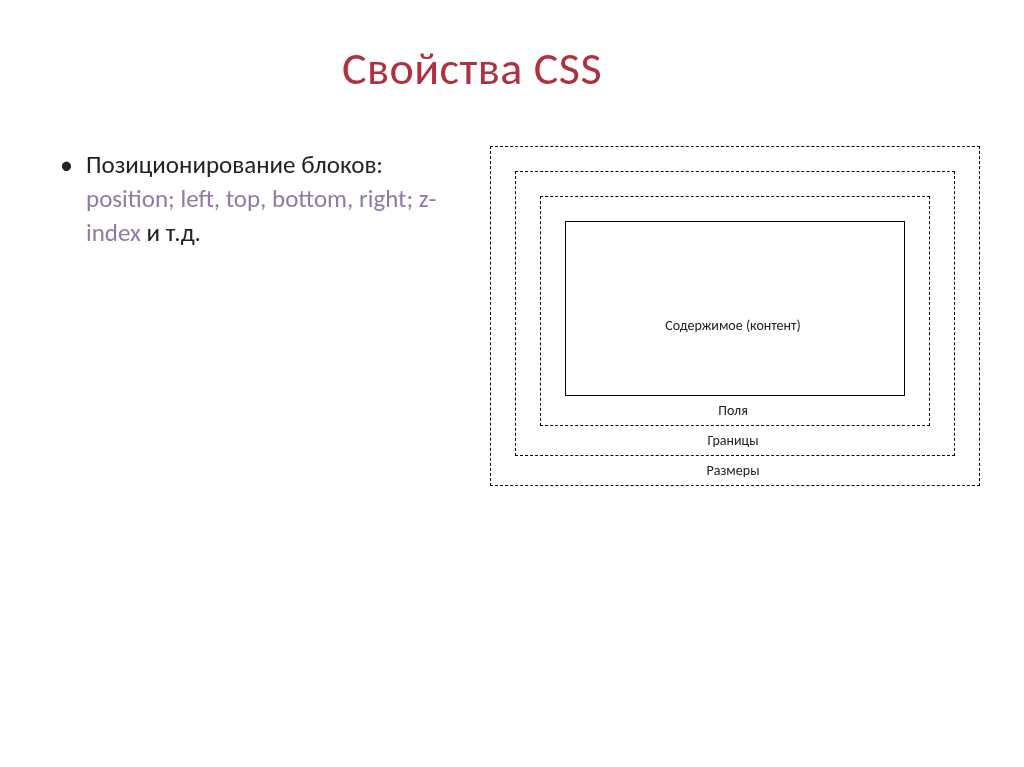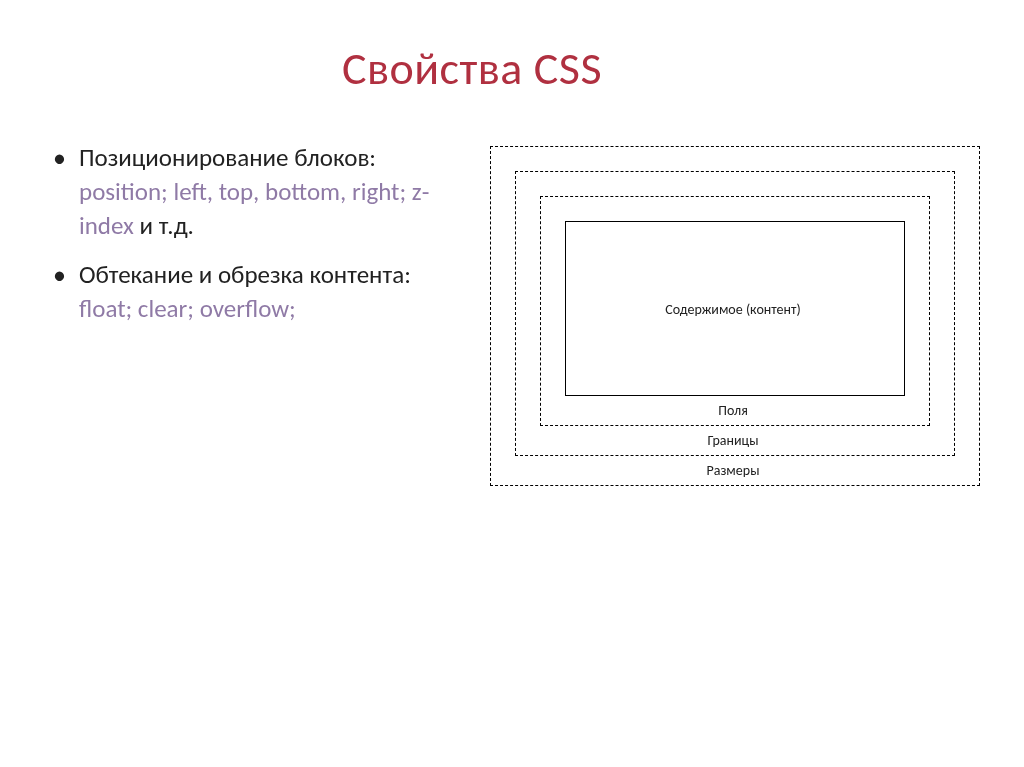--- a/index.html
+++ b/index.html
@@ -31,21 +31,21 @@
     display: flex;
     align-items: flex-start;
     gap: 30px;
   }
   .left {
     flex: 0 0 420px;
   }
   .bullets {
     list-style: none;
     padding: 0;
-    margin: 5px;
+    margin: 12px;
     font-size: 25px;
     color: #222;
     line-height: 1.35;
   }
   .bullets li {
     position: relative;
     padding-left: 34px;
     margin-bottom: 16px;
   }
   .bullets li::before {
@@ -80,40 +80,38 @@
     left: 75px; top: 75px; right: 75px; bottom: 130px;
     border: 1.5px solid #000;
   }
   .lbl {
     position: absolute;
     left: 0; right: 4px;
     text-align: center;
     font-size: 14px;
     color: #222;
     pointer-events: none;
+    margin-top: 16px;
   }
   .lbl-content { top: 50%; transform: translateY(-50%); }
   .lbl-padding { bottom: 6px; }
   .lbl-border  { bottom: 6px; }
   .lbl-margin  { bottom: 6px; }
 </style>
 </head>
 <body>
 
 <div class="slide">
   <h1 class="title">Свойства CSS</h1>
 
   <div class="content">
     <div class="left">
       <ul class="bullets">
         <li>
           <span>Позиционирование блоков: </span><span class="kw">position; left, top, bottom, right; z-index </span><span>и т.д.</span>
-        </li>
-        <li>
-          <span>Обтекание и обрезка контента: </span><span class="kw">float; clear; overflow;</span><span></span>
         </li>
       </ul>
     </div>
 
     <div class="right">
       <div class="box-model">
         <div class="layer layer-margin">
           <div class="lbl lbl-margin">Размеры</div>
         </div>
         <div class="layer layer-border">

